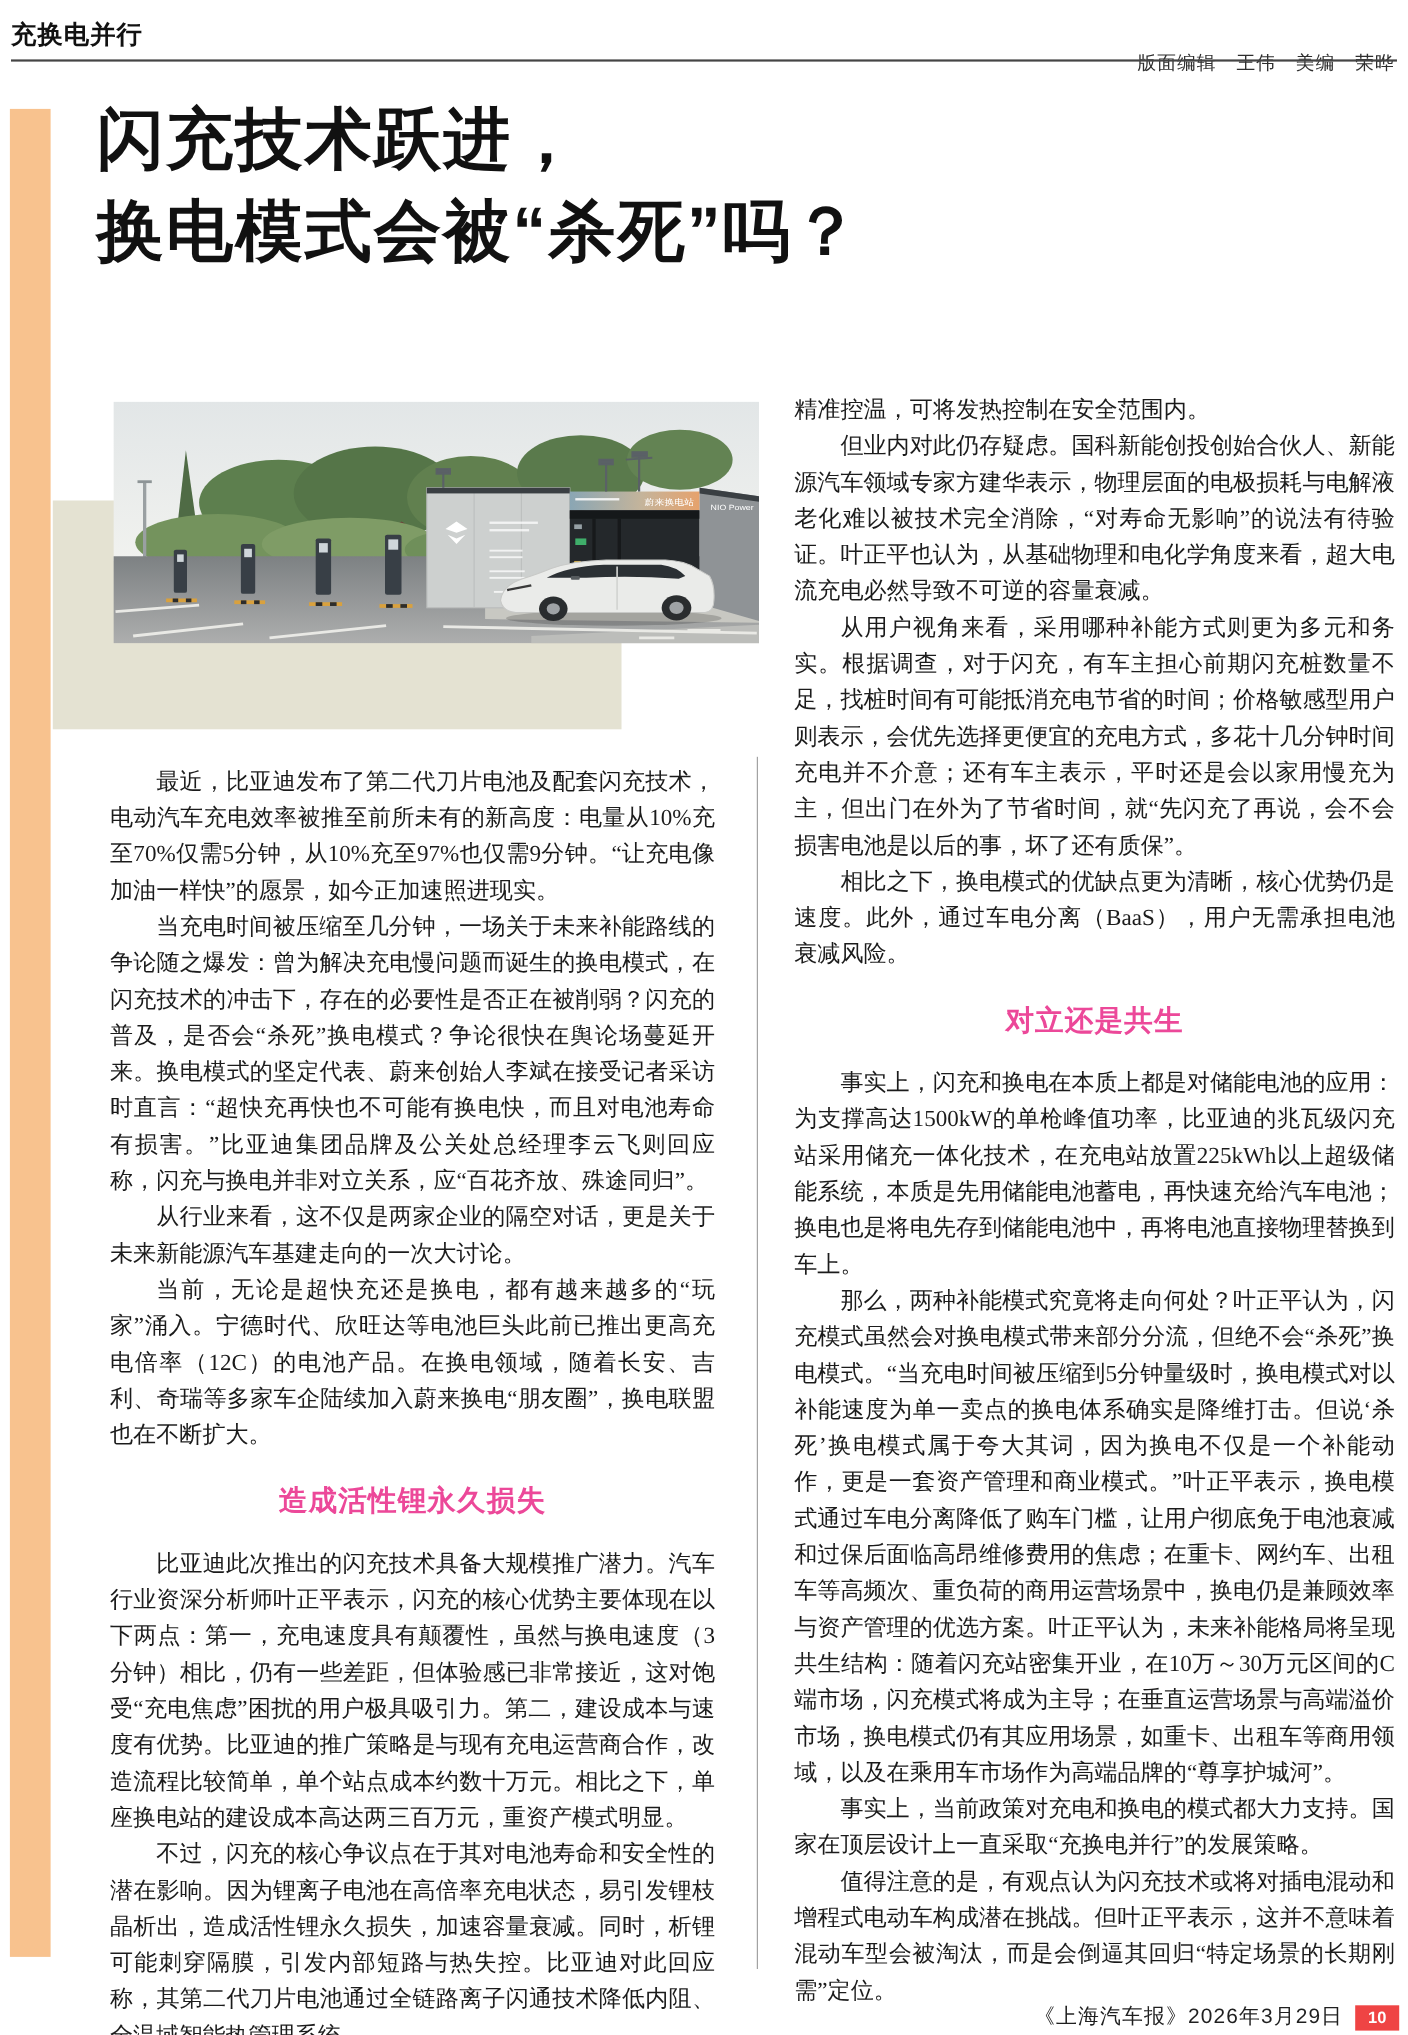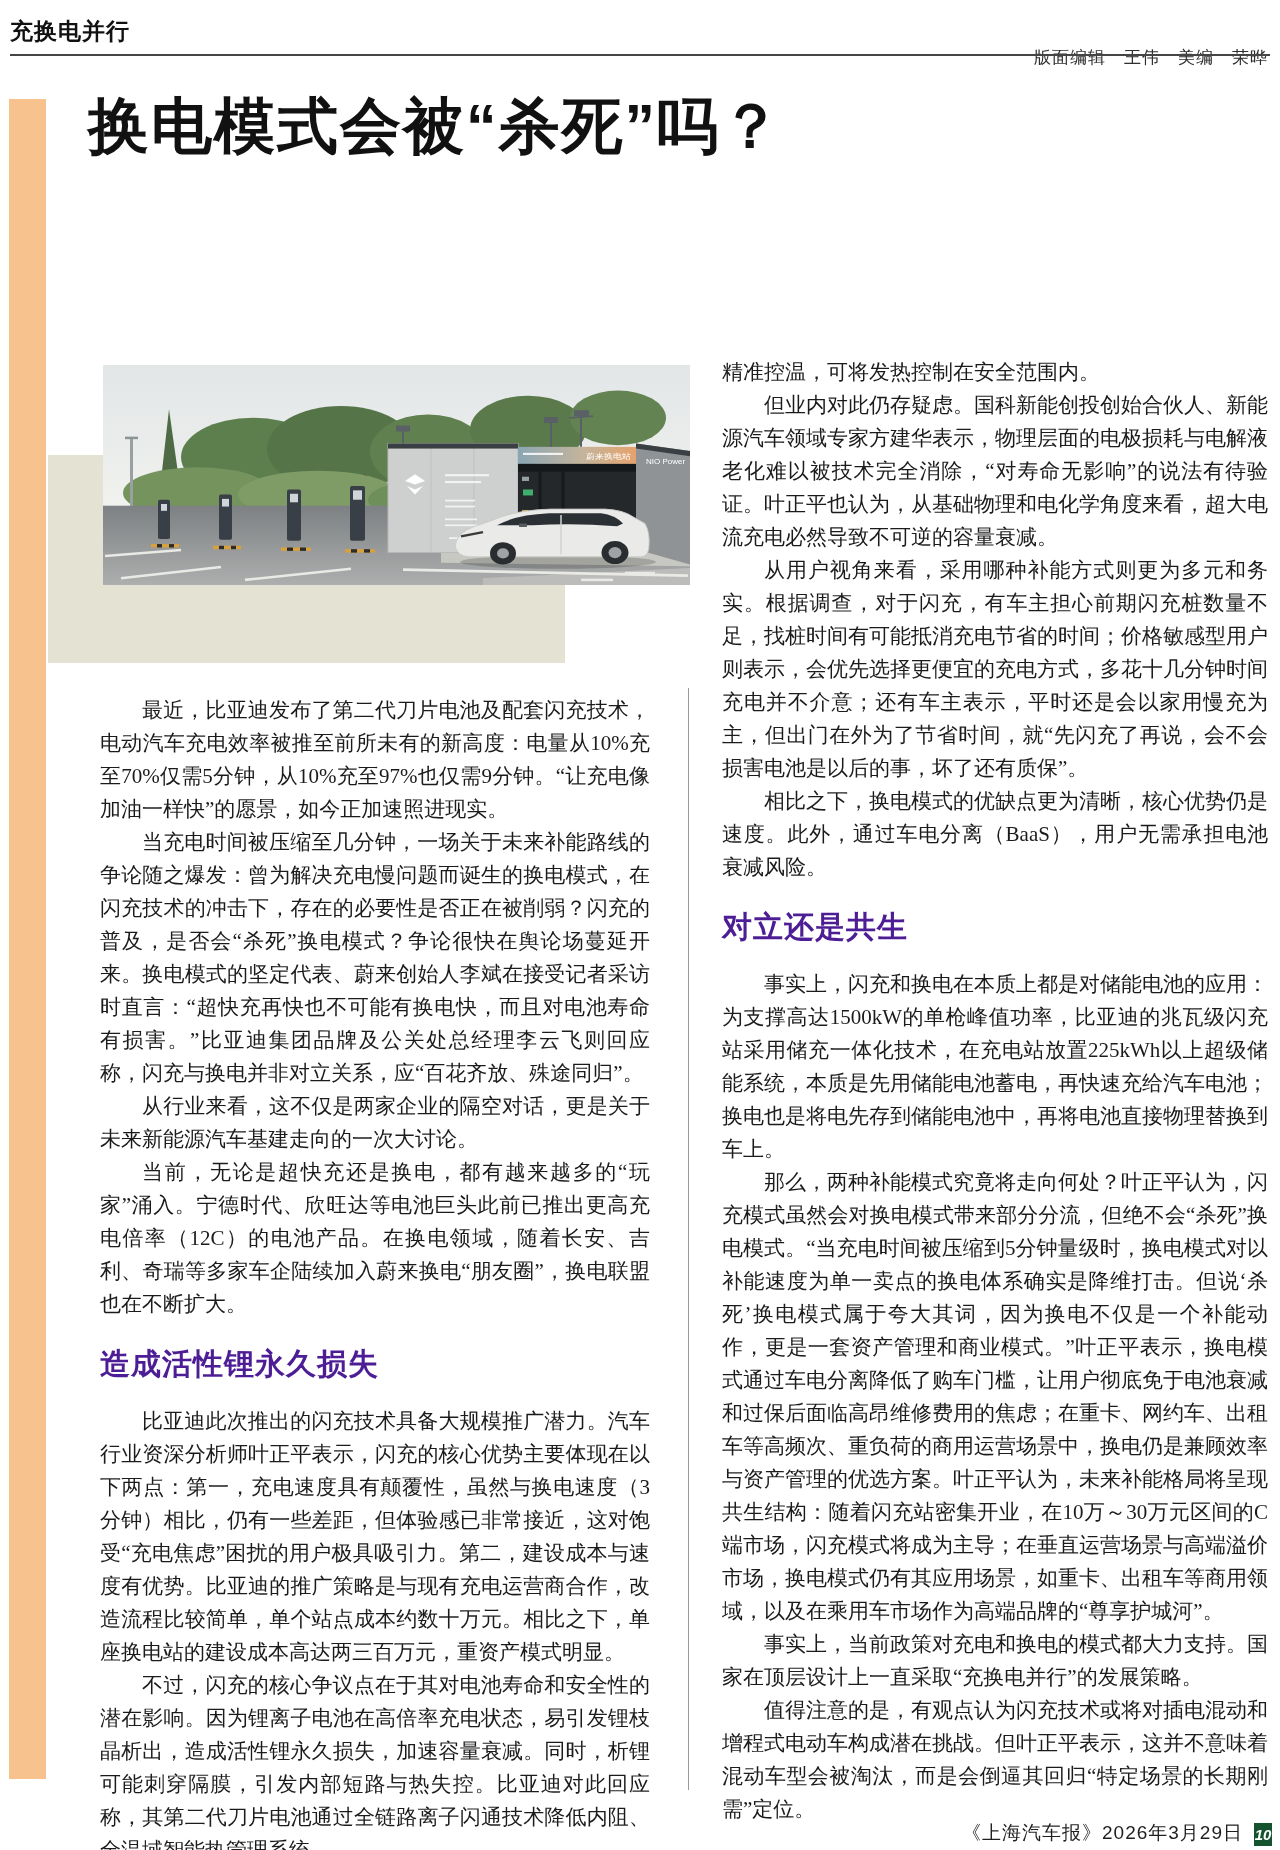--- a/index.html
+++ b/index.html
@@ -25,42 +25,43 @@
   
   .photo { position:absolute; left:103px; top:365px; width:587px; height:220px; overflow:hidden; }
   .photo svg { display:block; width:100%; height:100%; }
 
   
   .col { position:absolute; font-size:21px; line-height:33px; text-align:justify; color:#1b1b1b; }
   .col-left  { left:100px; top:694px;  width:550px; }
   .col-right { left:722px; top:356px; width:546px; }
   .col p { margin:0; }
   .col p.indent { text-indent:2em; }
-  .col h2 { font-family:"Liberation Sans",sans-serif; font-weight:bold; font-size:30px;
-            color:#4c1d95; margin:26px 0 24px 0; line-height:34px; text-align:left; letter-spacing:1px; }
+  .col h2 { font-family:"Liberation Sans",sans-serif; font-weight:bold; font-size:26px;
+            color:#ec4899; margin:26px 0 24px 0; line-height:34px; text-align:center; letter-spacing:1px; }
   .divider { position:absolute; left:688px; top:688px; width:1px; height:1102px; background:#9a9a9a; }
 
   
   .footer { position:absolute; right:8px; top:1820px; display:flex; align-items:flex-end; gap:11px;
             font-family:"Liberation Sans",sans-serif; }
   .footer .pub { font-size:19px; color:#1f1f1f; letter-spacing:1px; }
-  .page-num { display:flex; align-items:center; justify-content:center; width:18px; height:23px;
-              background:#14532d; color:#fff; font-size:15px; font-weight:bold;font-style:italic; }
+  .page-num { display:flex; align-items:center; justify-content:center; width:40px; height:23px;
+              background:#ef4444; color:#fff; font-size:15px; font-weight:bold; }
 </style>
 </head>
 <body>
 
 <div class="kicker">充换电并行</div>
 <div class="credits">版面编辑　王伟　美编　荣晔</div>
 <div class="head-rule"></div>
 
 <div class="orange-bar"></div>
 <div class="beige-block"></div>
 
 <div class="headline">
+  <div>闪充技术跃进，</div>
   <div>换电模式会被“杀死”吗？</div>
 </div>
 
 <div class="photo">
   <svg viewBox="0 0 587 258" preserveAspectRatio="none">
     <defs>
       <linearGradient id="sky" x1="0" y1="0" x2="0" y2="1">
         <stop offset="0" stop-color="#e2e6e7"></stop>
           <stop offset="1" stop-color="#f1f2ef"></stop>
       </linearGradient>

